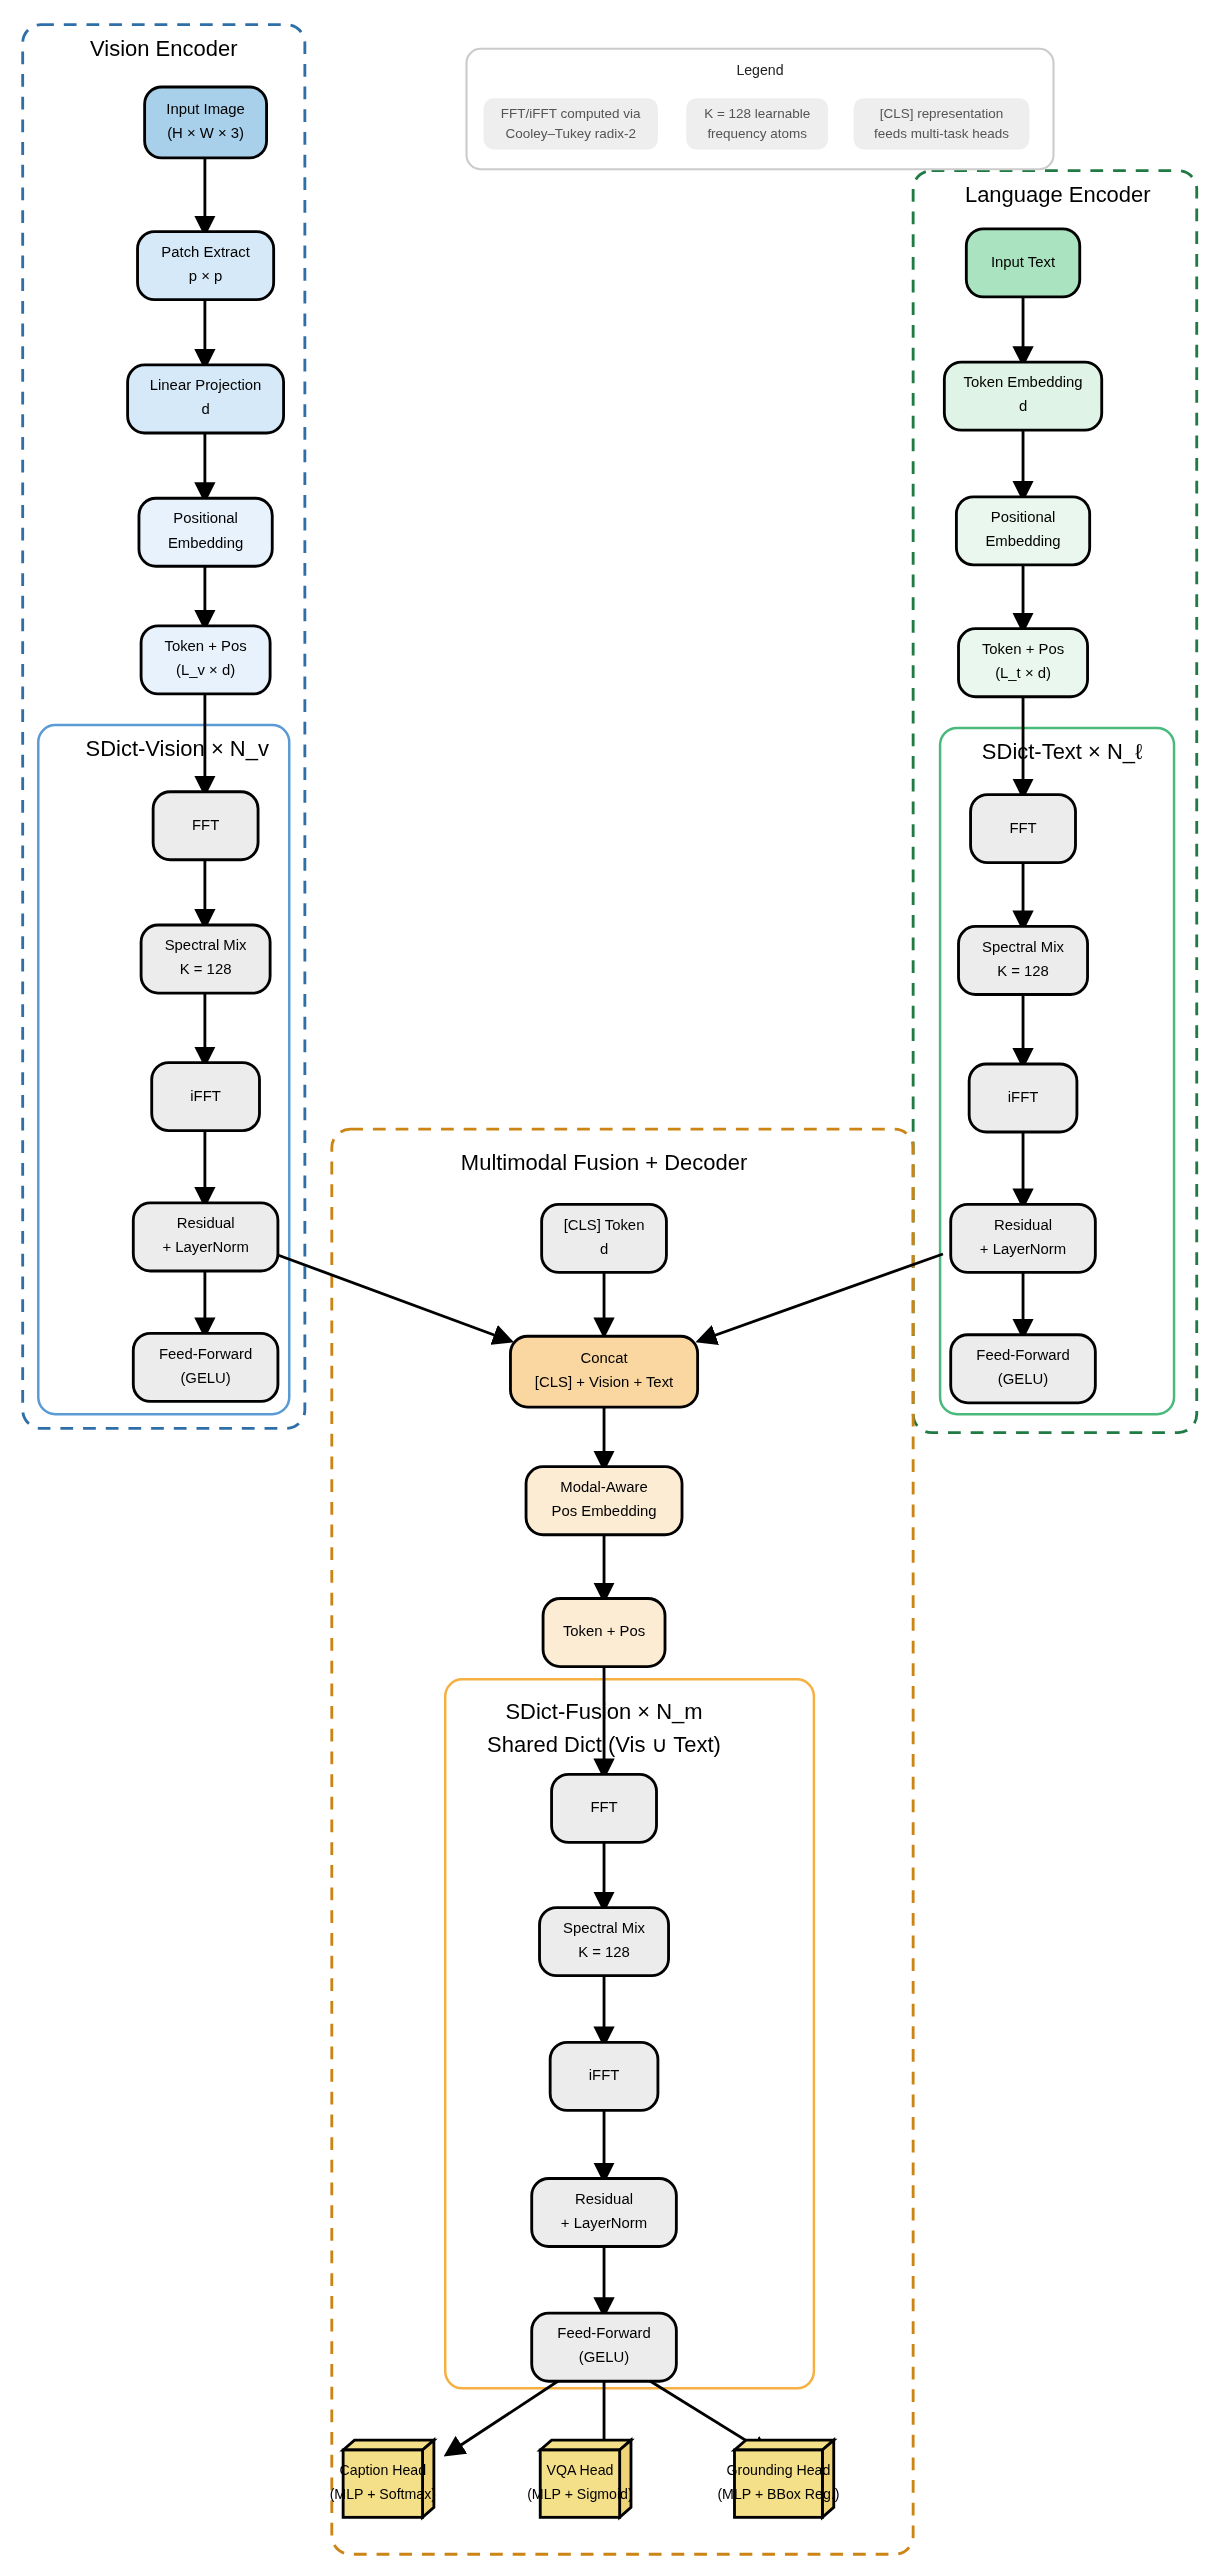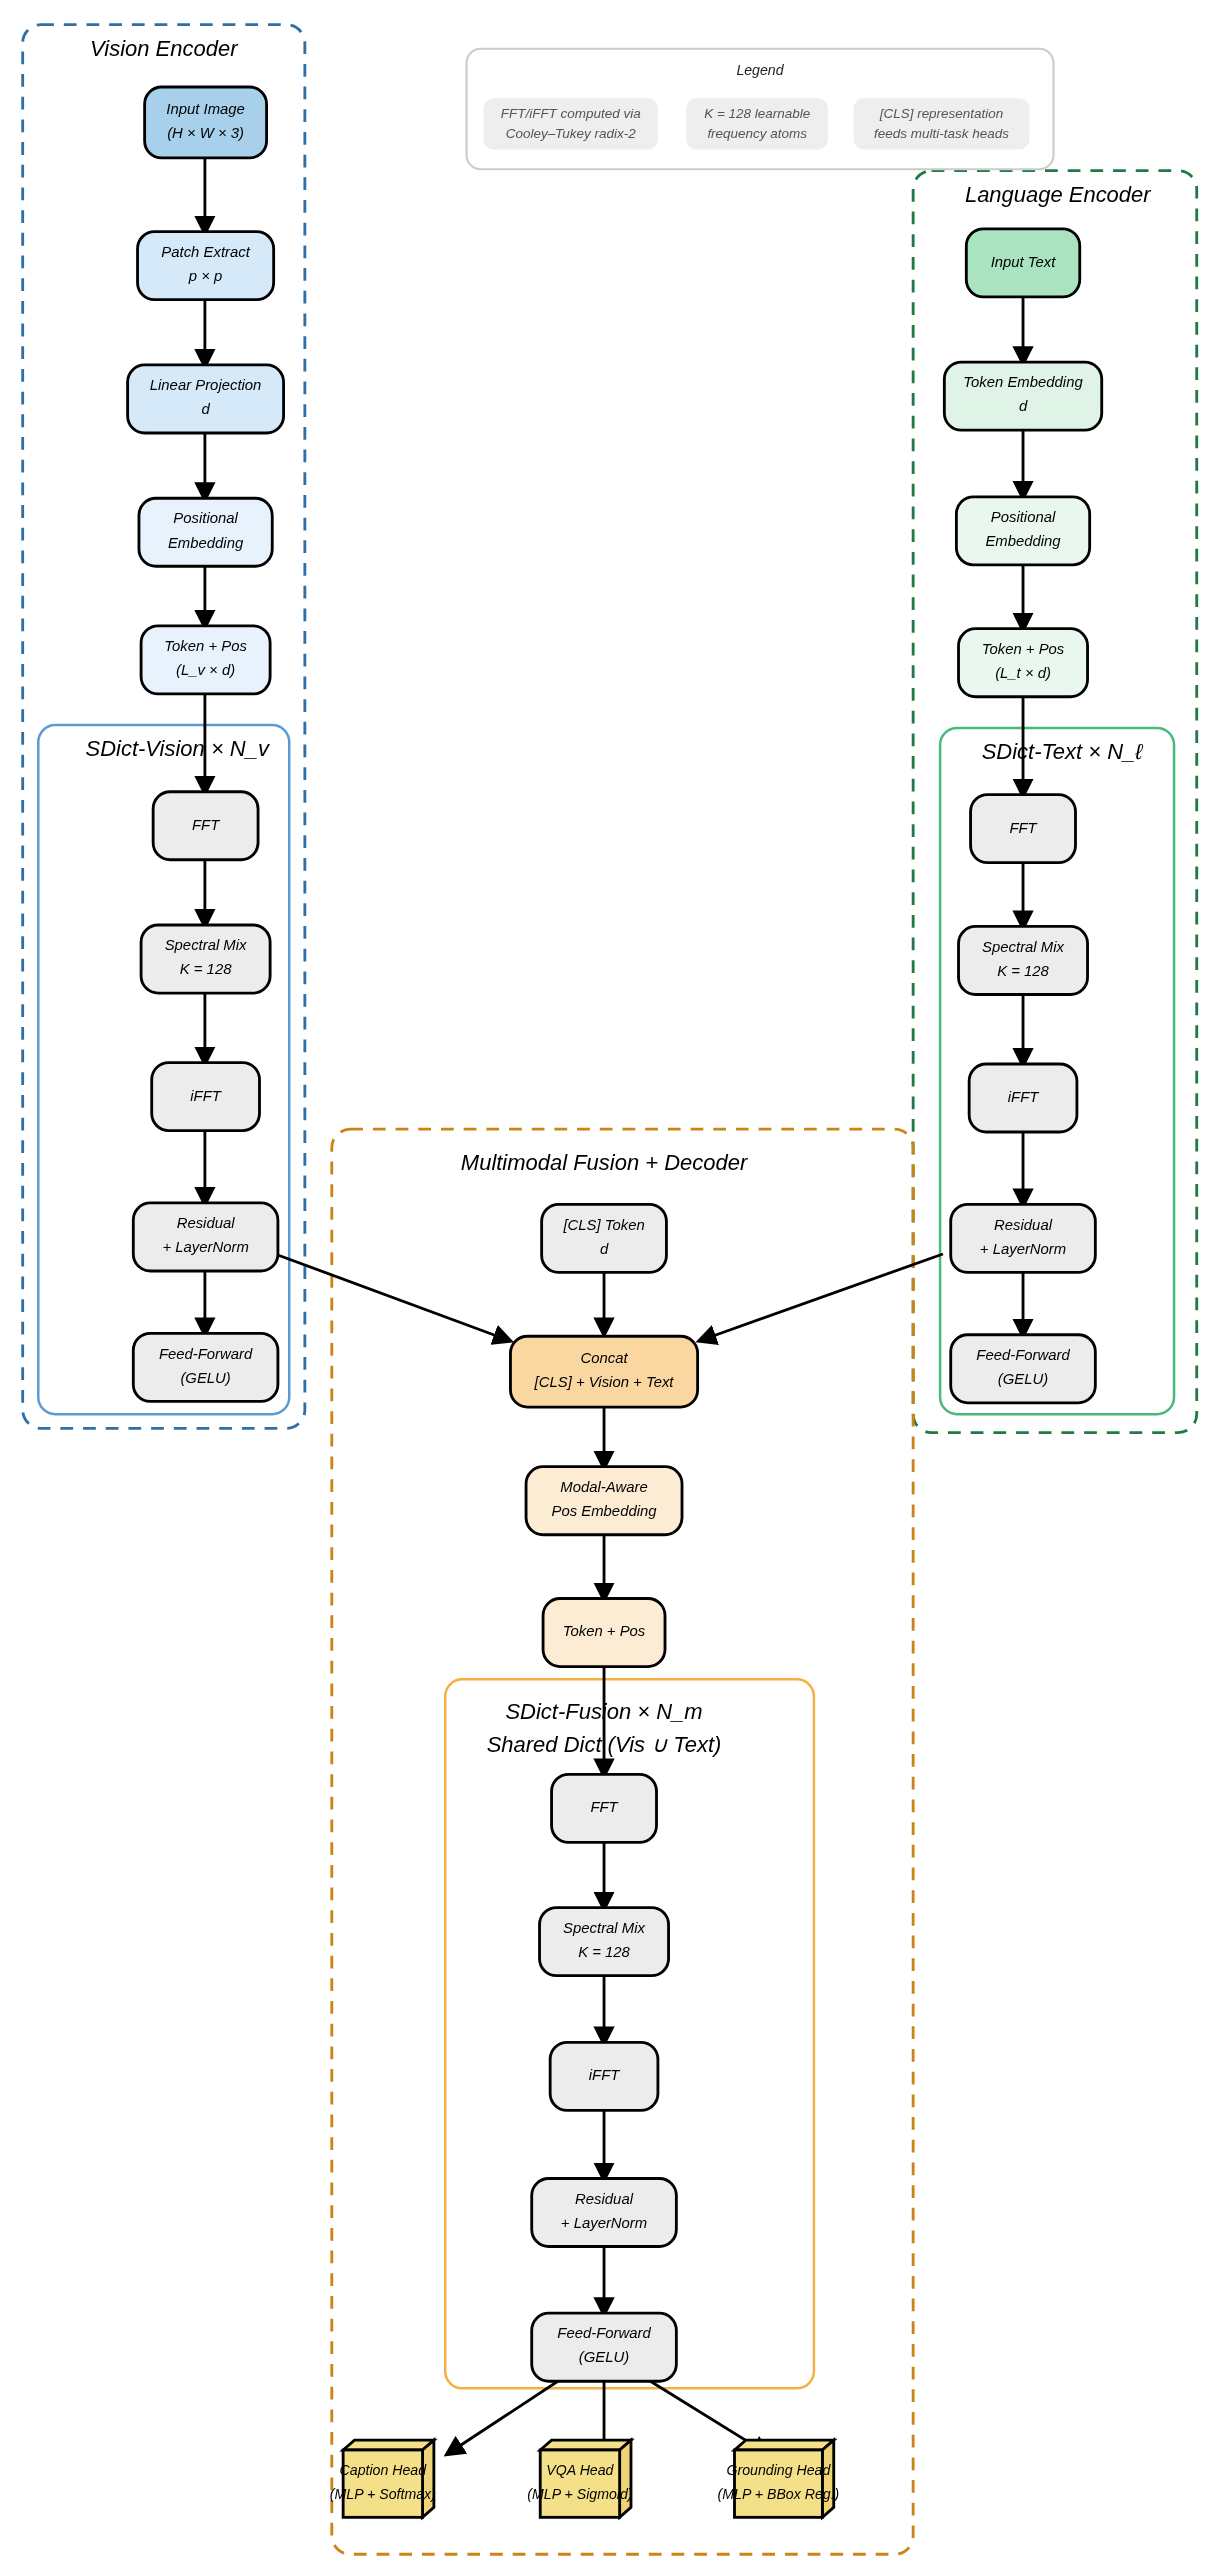--- a/index.html
+++ b/index.html
@@ -1,17 +1,17 @@
 <!DOCTYPE html>
 <html style="font-size:11.3px"><head>
 <meta charset="utf-8">
 <style>
   html,body{margin:0;padding:0;background:#ffffff;}
   body{width:1218px;height:2576px;font-family:"Liberation Sans",sans-serif;}
-  #stage{position:relative;width:1218px;height:2576px;overflow:hidden;font-style:italic;}
+  #stage{position:relative;width:1218px;height:2576px;overflow:hidden;}
   svg{display:block;}
   .node-text{font-family:"Liberation Sans",sans-serif;font-size:21px;fill:#000000;text-anchor:middle;dominant-baseline:middle;}
   .node-text-sm{font-size:20px;}
   .grp-title{font-family:"Liberation Sans",sans-serif;font-size:31px;fill:#000000;text-anchor:middle;}
   .legend-title{font-family:"Liberation Sans",sans-serif;font-size:20px;fill:#222222;text-anchor:middle;}
   .legend-item{font-family:"Liberation Sans",sans-serif;font-size:19px;fill:#555555;text-anchor:middle;}
 </style>
 </head>
 <body>
 

